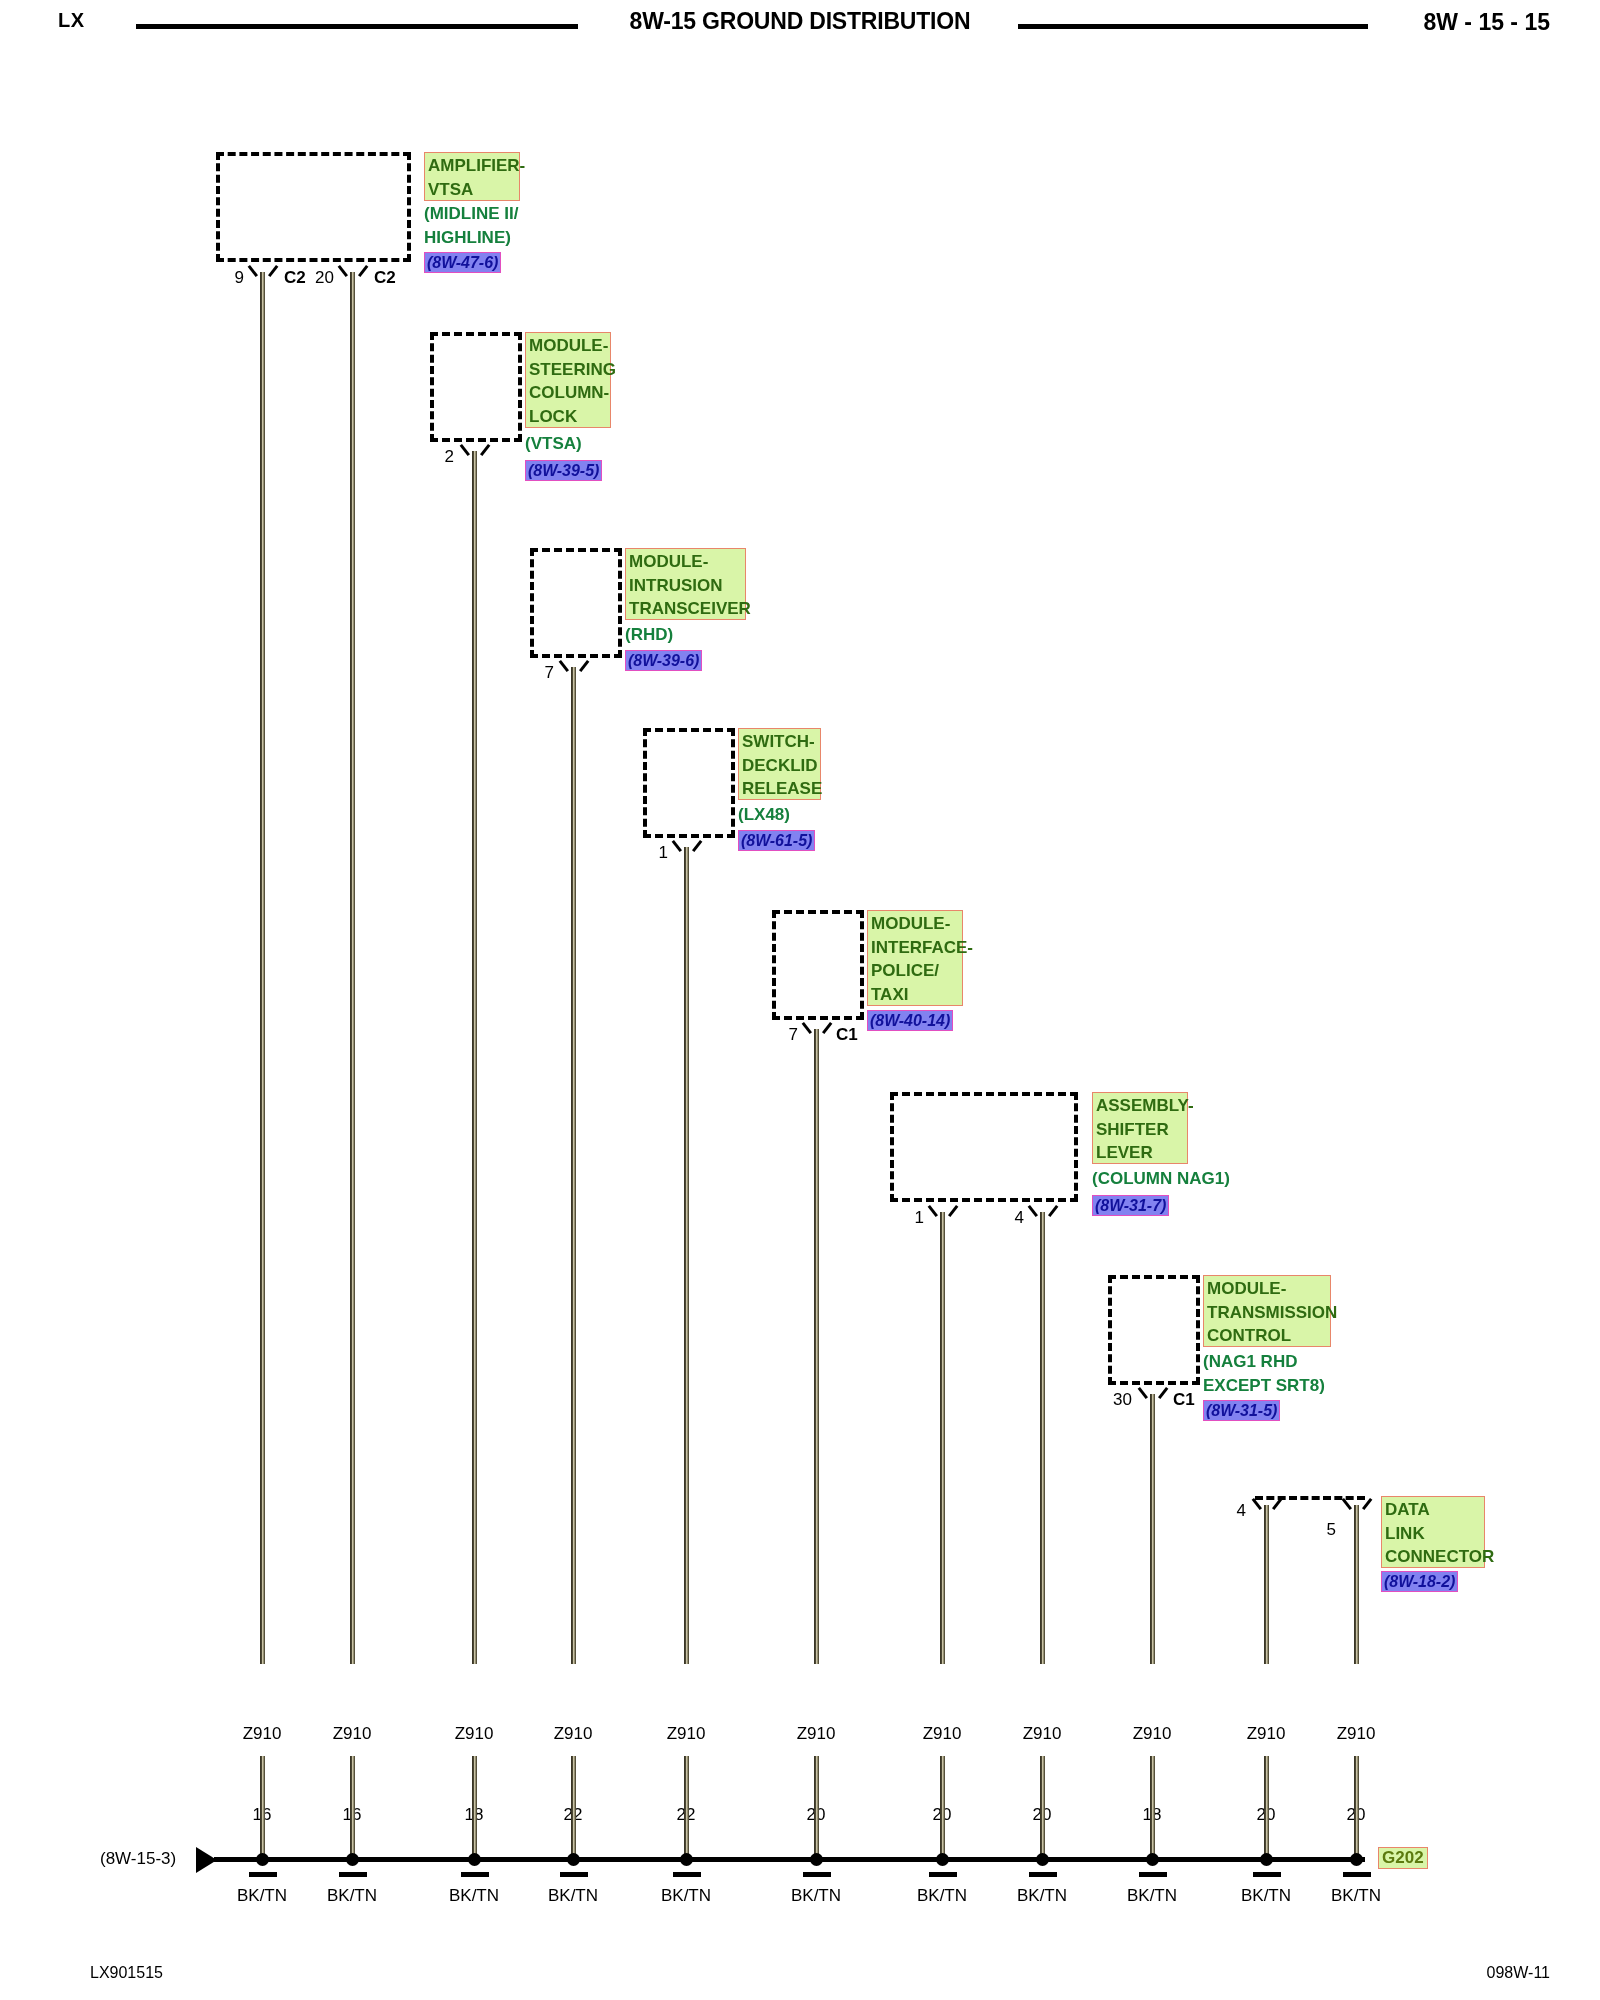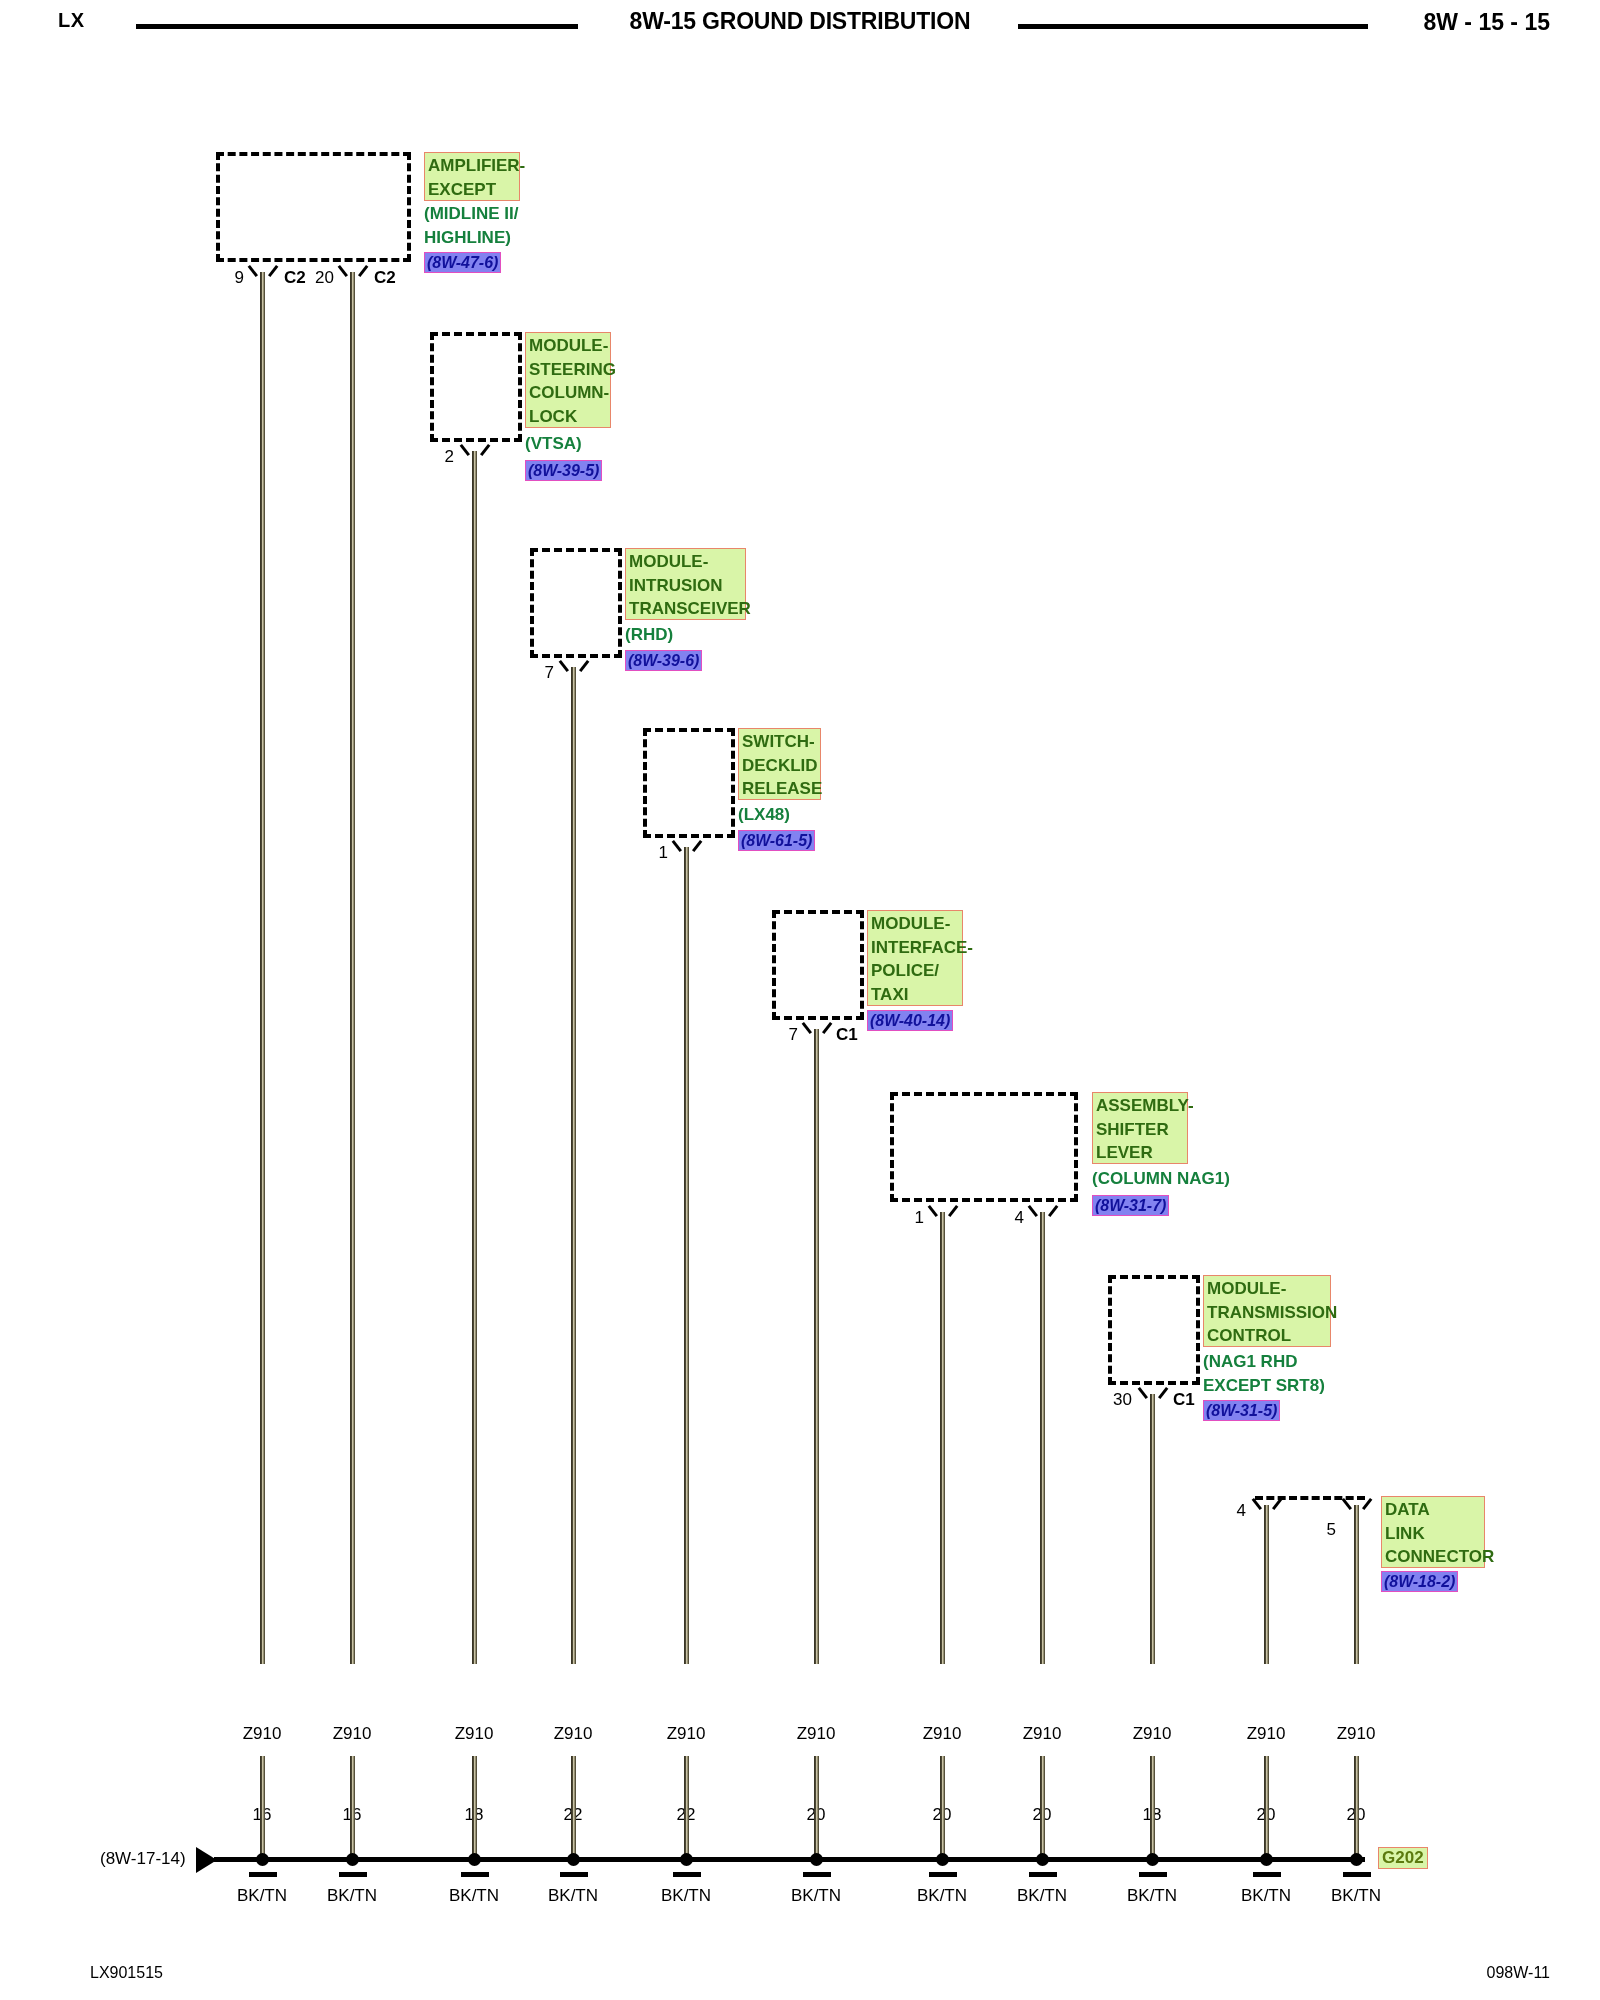--- a/index.html
+++ b/index.html
@@ -217,21 +217,21 @@
   <div class="hdr-rule" id="hdr-rule-left"></div>
   <div id="header-title">8W-15 GROUND DISTRIBUTION</div>
   <div class="hdr-rule" id="hdr-rule-right"></div>
   <div id="header-page">8W - 15 - 15</div>
 </div>
 
 <div id="canvas">
 
   <div class="comp-box" style="left:216px; top:152px; width:195px; height:110px;"></div>
   <div class="comp-name" style="left:424px; top:152px; width:96px; height:49px;">AMPLIFIER-
-EXCEPT</div>
+VTSA</div>
   <div class="comp-qual" style="left:424px; top:202px;">(MIDLINE II/
 HIGHLINE)</div>
   <div class="comp-ref" style="left:424px; top:252px;">(8W-47-6)</div>
 
   <div class="pin-term" style="left:252px; top:265px;"></div>
   <div class="pin-num" style="left:216px; top:268px; width:28px;">9</div>
   <div class="pin-conn" style="left:284px; top:268px;">C2</div>
 
   <div class="pin-term" style="left:342px; top:265px;"></div>
   <div class="pin-num" style="left:300px; top:268px; width:34px;">20</div>
@@ -389,21 +389,21 @@
   <div class="wire" style="left:472px; top:1756px;  height:103px;"></div>
   <div class="wire" style="left:571px; top:1756px;  height:103px;"></div>
   <div class="wire" style="left:684px; top:1756px;  height:103px;"></div>
   <div class="wire" style="left:814px; top:1756px;  height:103px;"></div>
   <div class="wire" style="left:940px; top:1756px;  height:103px;"></div>
   <div class="wire" style="left:1040px; top:1756px; height:103px;"></div>
   <div class="wire" style="left:1150px; top:1756px; height:103px;"></div>
   <div class="wire" style="left:1264px; top:1756px; height:103px;"></div>
   <div class="wire" style="left:1354px; top:1756px; height:103px;"></div>
 
-  <div id="gnd-from" style="left:100px; top:1849px;">(8W-17-14)</div>
+  <div id="gnd-from" style="left:100px; top:1849px;">(8W-15-3)</div>
   <div id="gnd-arrow" style="left:196px; top:1847px;"></div>
   <div id="gnd-bus" style="left:214px; top:1857px; width:1151px;"></div>
 
   <div class="splice" style="left:256px; top:1853px;"></div>
   <div class="splice-bar" style="left:249px; top:1872px;"></div>
   <div class="splice" style="left:346px; top:1853px;"></div>
   <div class="splice-bar" style="left:339px; top:1872px;"></div>
   <div class="splice" style="left:468px; top:1853px;"></div>
   <div class="splice-bar" style="left:461px; top:1872px;"></div>
   <div class="splice" style="left:567px; top:1853px;"></div>

